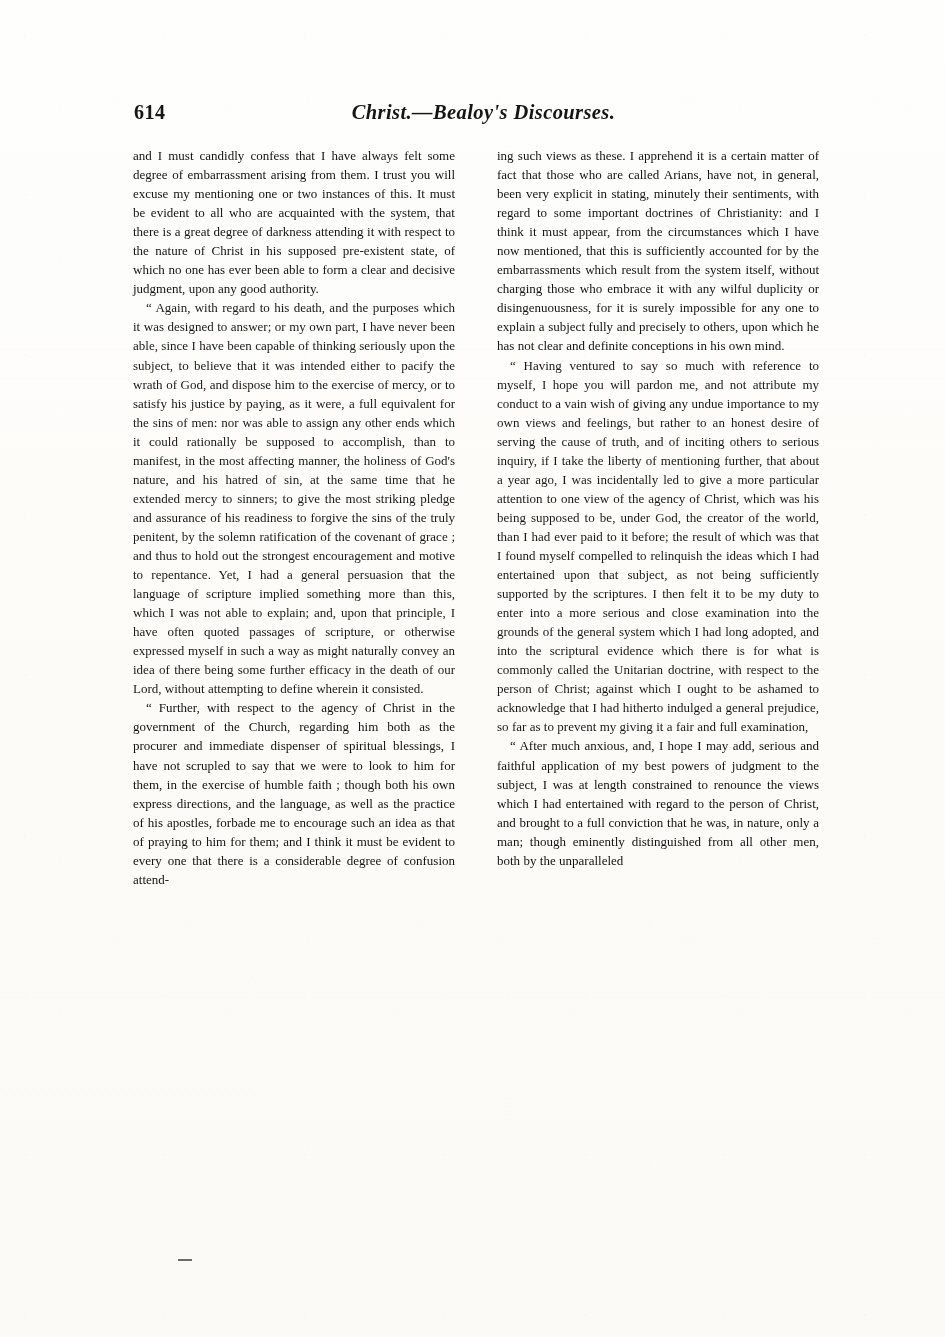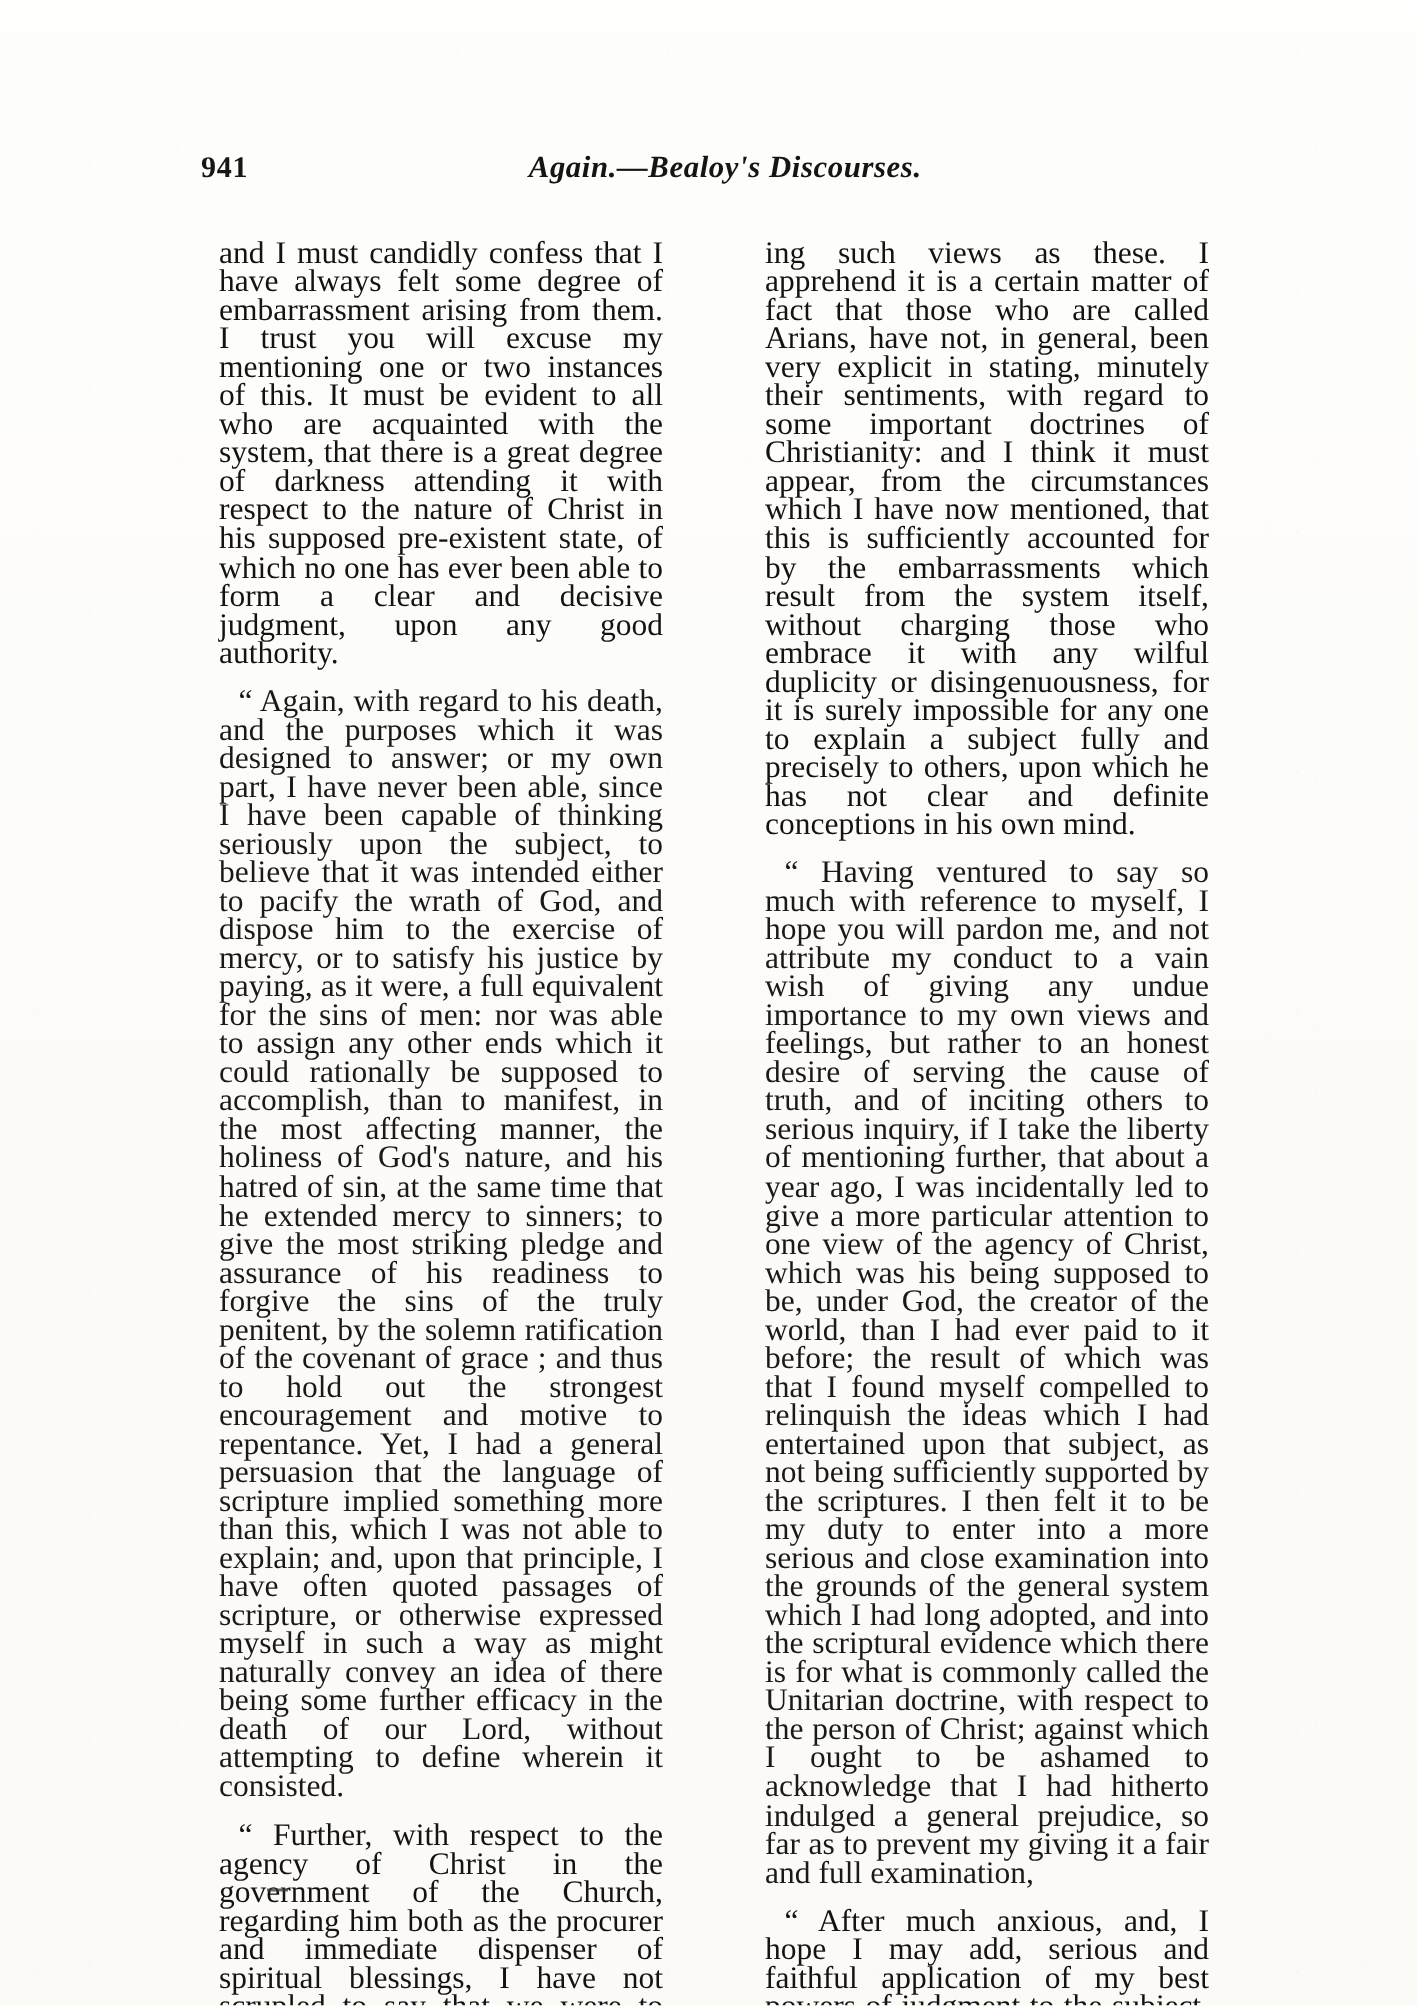--- a/index.html
+++ b/index.html
@@ -72,22 +72,22 @@
     left: 133px;
     top: 146px;
     width: 686px;
     display: flex;
     justify-content: space-between;
   }
   .col {
     width: 322px;
   }
   .col p {
-    margin: 13px;
-    font-size: 21px;
+    margin: 0;
+    font-size: 13px;
     line-height: 19.05px;
     text-align: justify;
     text-align-last: left;
     word-spacing: 0.1px;
     color: #171715;
     hyphens: none;
   }
   .col p.indent {
     text-indent: 13px;
   }
@@ -108,22 +108,22 @@
     background: #3a3a36;
     opacity: 0.75;
   }
 </style>
 </head>
 <body>
 
 <div id="page">
 
   <div class="head-row">
-    <div class="folio">941</div>
-    <div class="running-head">Again.—Bealoy's Discourses.</div>
+    <div class="folio">614</div>
+    <div class="running-head">Christ.—Bealoy's Discourses.</div>
   </div>
 
   <div class="columns">
 
     <div class="col">
       <p>and I must candidly confess that I have always felt some degree of embarrassment arising from them. I trust you will excuse my mentioning one or two instances of this. It must be evident to all who are acquainted with the system, that there is a great degree of darkness attending it with respect to the nature of Christ in his supposed pre-existent state, of which no one has ever been able to form a clear and decisive judgment, upon any good authority.</p>
       <p class="indent">“ Again, with regard to his death, and the purposes which it was designed to answer; or my own part, I have never been able, since I have been capable of thinking seriously upon the subject, to believe that it was intended either to pacify the wrath of God, and dispose him to the exercise of mercy, or to satisfy his justice by paying, as it were, a full equivalent for the sins of men: nor was able to assign any other ends which it could rationally be supposed to accomplish, than to manifest, in the most affecting manner, the holiness of God's nature, and his hatred of sin, at the same time that he extended mercy to sinners; to give the most striking pledge and assurance of his readiness to forgive the sins of the truly penitent, by the solemn ratification of the covenant of grace ; and thus to hold out the strongest encouragement and motive to repentance. Yet, I had a general persuasion that the language of scripture implied something more than this, which I was not able to explain; and, upon that principle, I have often quoted passages of scripture, or otherwise expressed myself in such a way as might naturally convey an idea of there being some further efficacy in the death of our Lord, without attempting to define wherein it consisted.</p>
       <p class="indent">“ Further, with respect to the agency of Christ in the government of the Church, regarding him both as the procurer and immediate dispenser of spiritual blessings, I have not scrupled to say that we were to look to him for them, in the exercise of humble faith ; though both his own express directions, and the language, as well as the practice of his apostles, forbade me to encourage such an idea as that of praying to him for them; and I think it must be evident to every one that there is a considerable degree of confusion attend-</p>
     </div>
 

